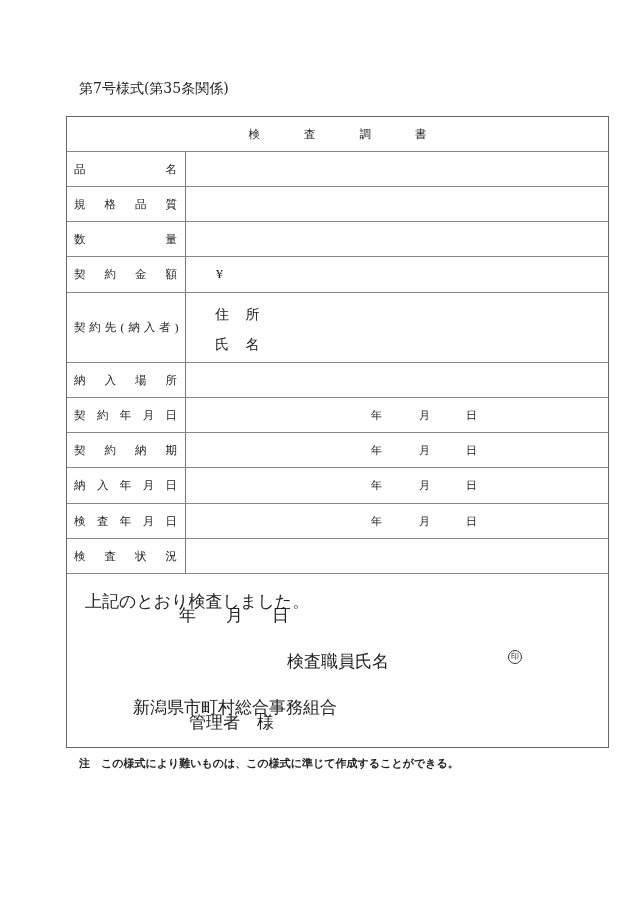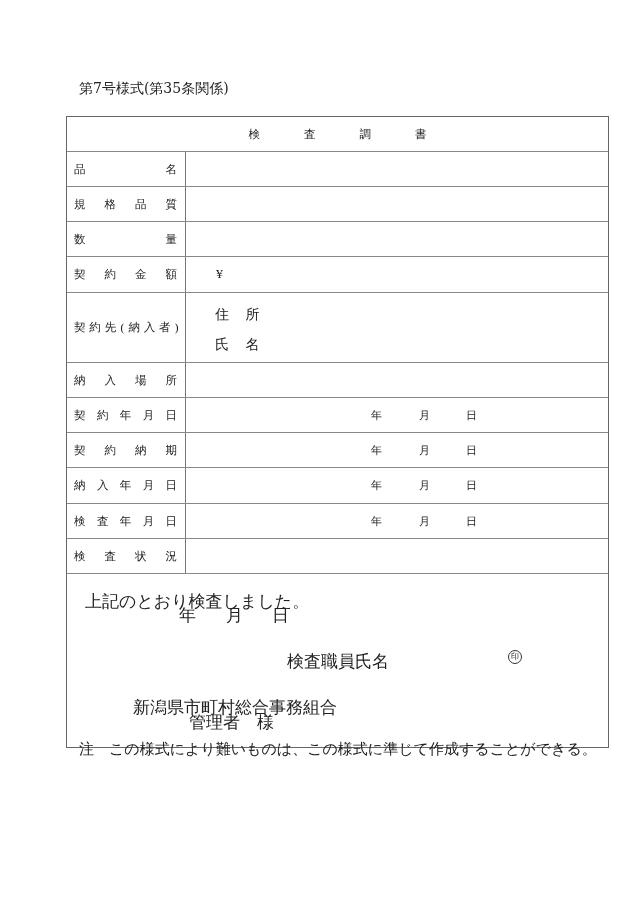--- a/index.html
+++ b/index.html
@@ -14,21 +14,21 @@
     .label { position: absolute; left: 0; top: 0; bottom: 0; width: 119px; border-right: 1px solid #777;
       box-sizing: border-box; display: flex; align-items: center; justify-content: space-between;
       padding: 0 8px 0 7px; font-size: 11.5px; }
     .value { position: absolute; left: 119px; right: 0; top: 0; bottom: 0; }
     .ymd { position: absolute; top: 0; bottom: 0; display: flex; align-items: center; font-size: 11px; }
     .yen { position: absolute; left: 30px; top: 0; bottom: 0; display: flex; align-items: center; }
     .addr { position: absolute; left: 29px; font-size: 14px; letter-spacing: 6px; }
     .bottom-text { position: absolute; font-size: 17px; white-space: nowrap; }
     .seal { position: absolute; left: 508px; top: 650px; width: 12px; height: 12px; border: 1px solid #333;
       border-radius: 50%; font-size: 8px; line-height: 12px; text-align: center; }
-    .note { position: absolute; left: 79px; top: 740px; font-size: 15px; white-space: nowrap; }
+    .note { position: absolute; left: 79px; top: 756px; font-size: 11px; white-space: nowrap; font-weight: bold; }
   </style>
 </head>
 <body>
 
 <div class="form-no">第7号様式(第35条関係)</div>
 
 <div class="tbl">
   <div class="row title" style="top:0;height:35px;line-height:35px;">
     <span>検</span><span>査</span><span>調</span><span>書</span>
   </div>

